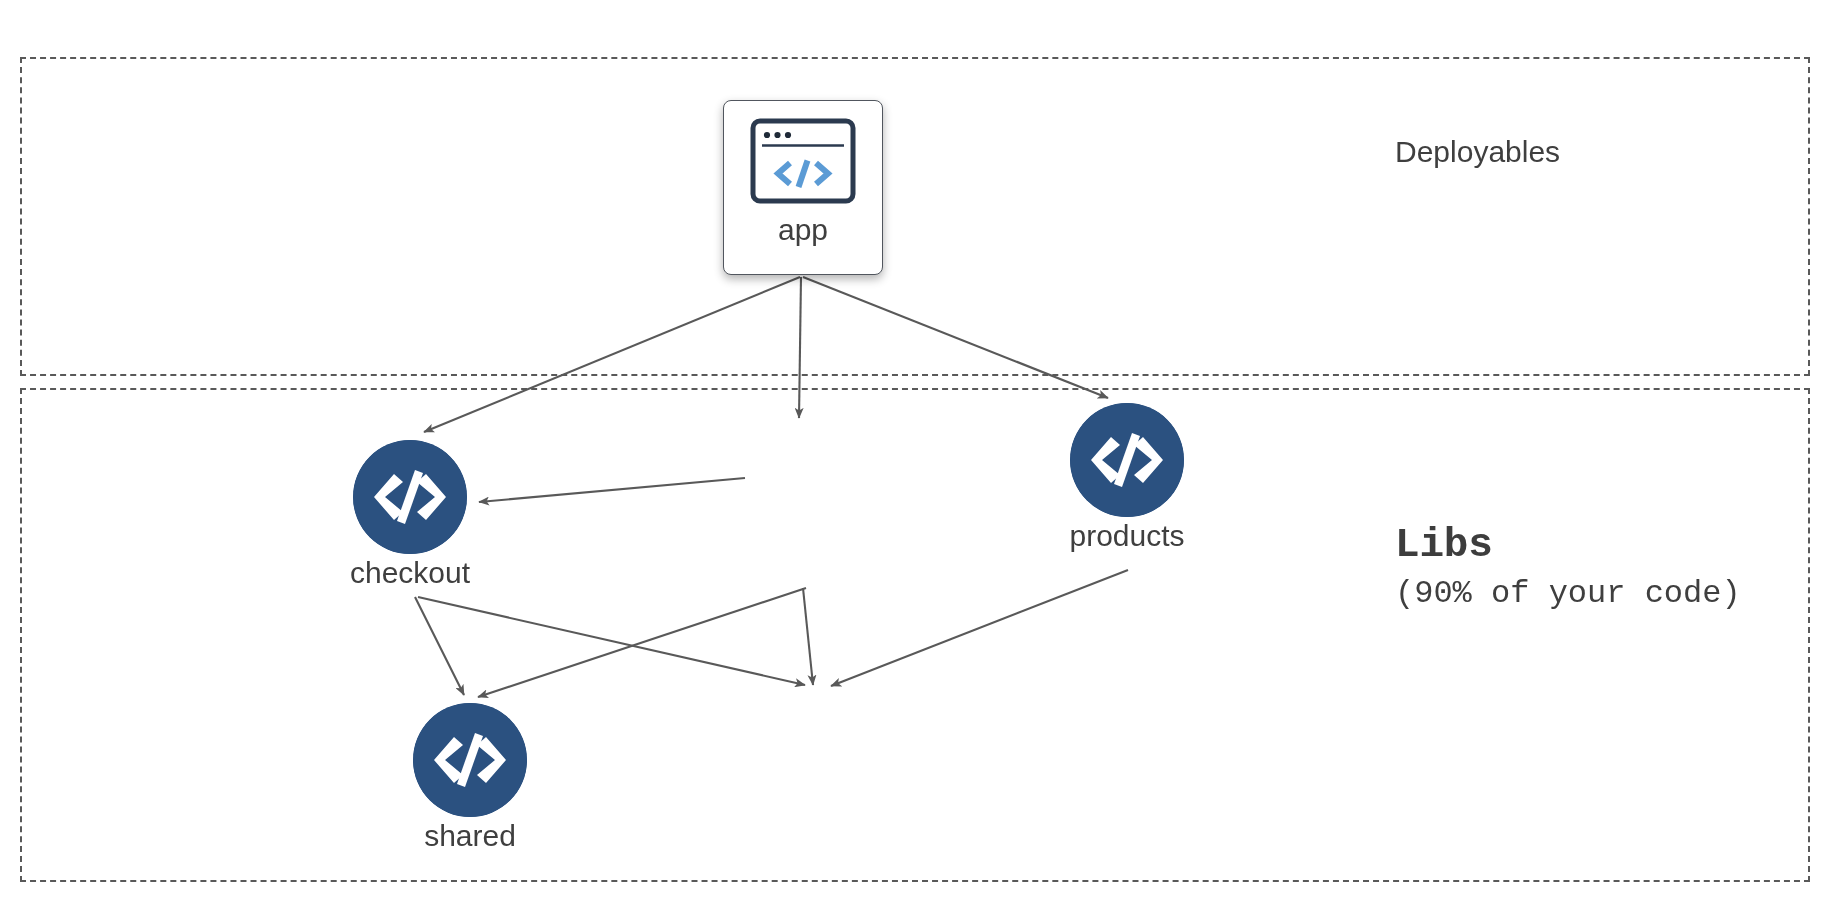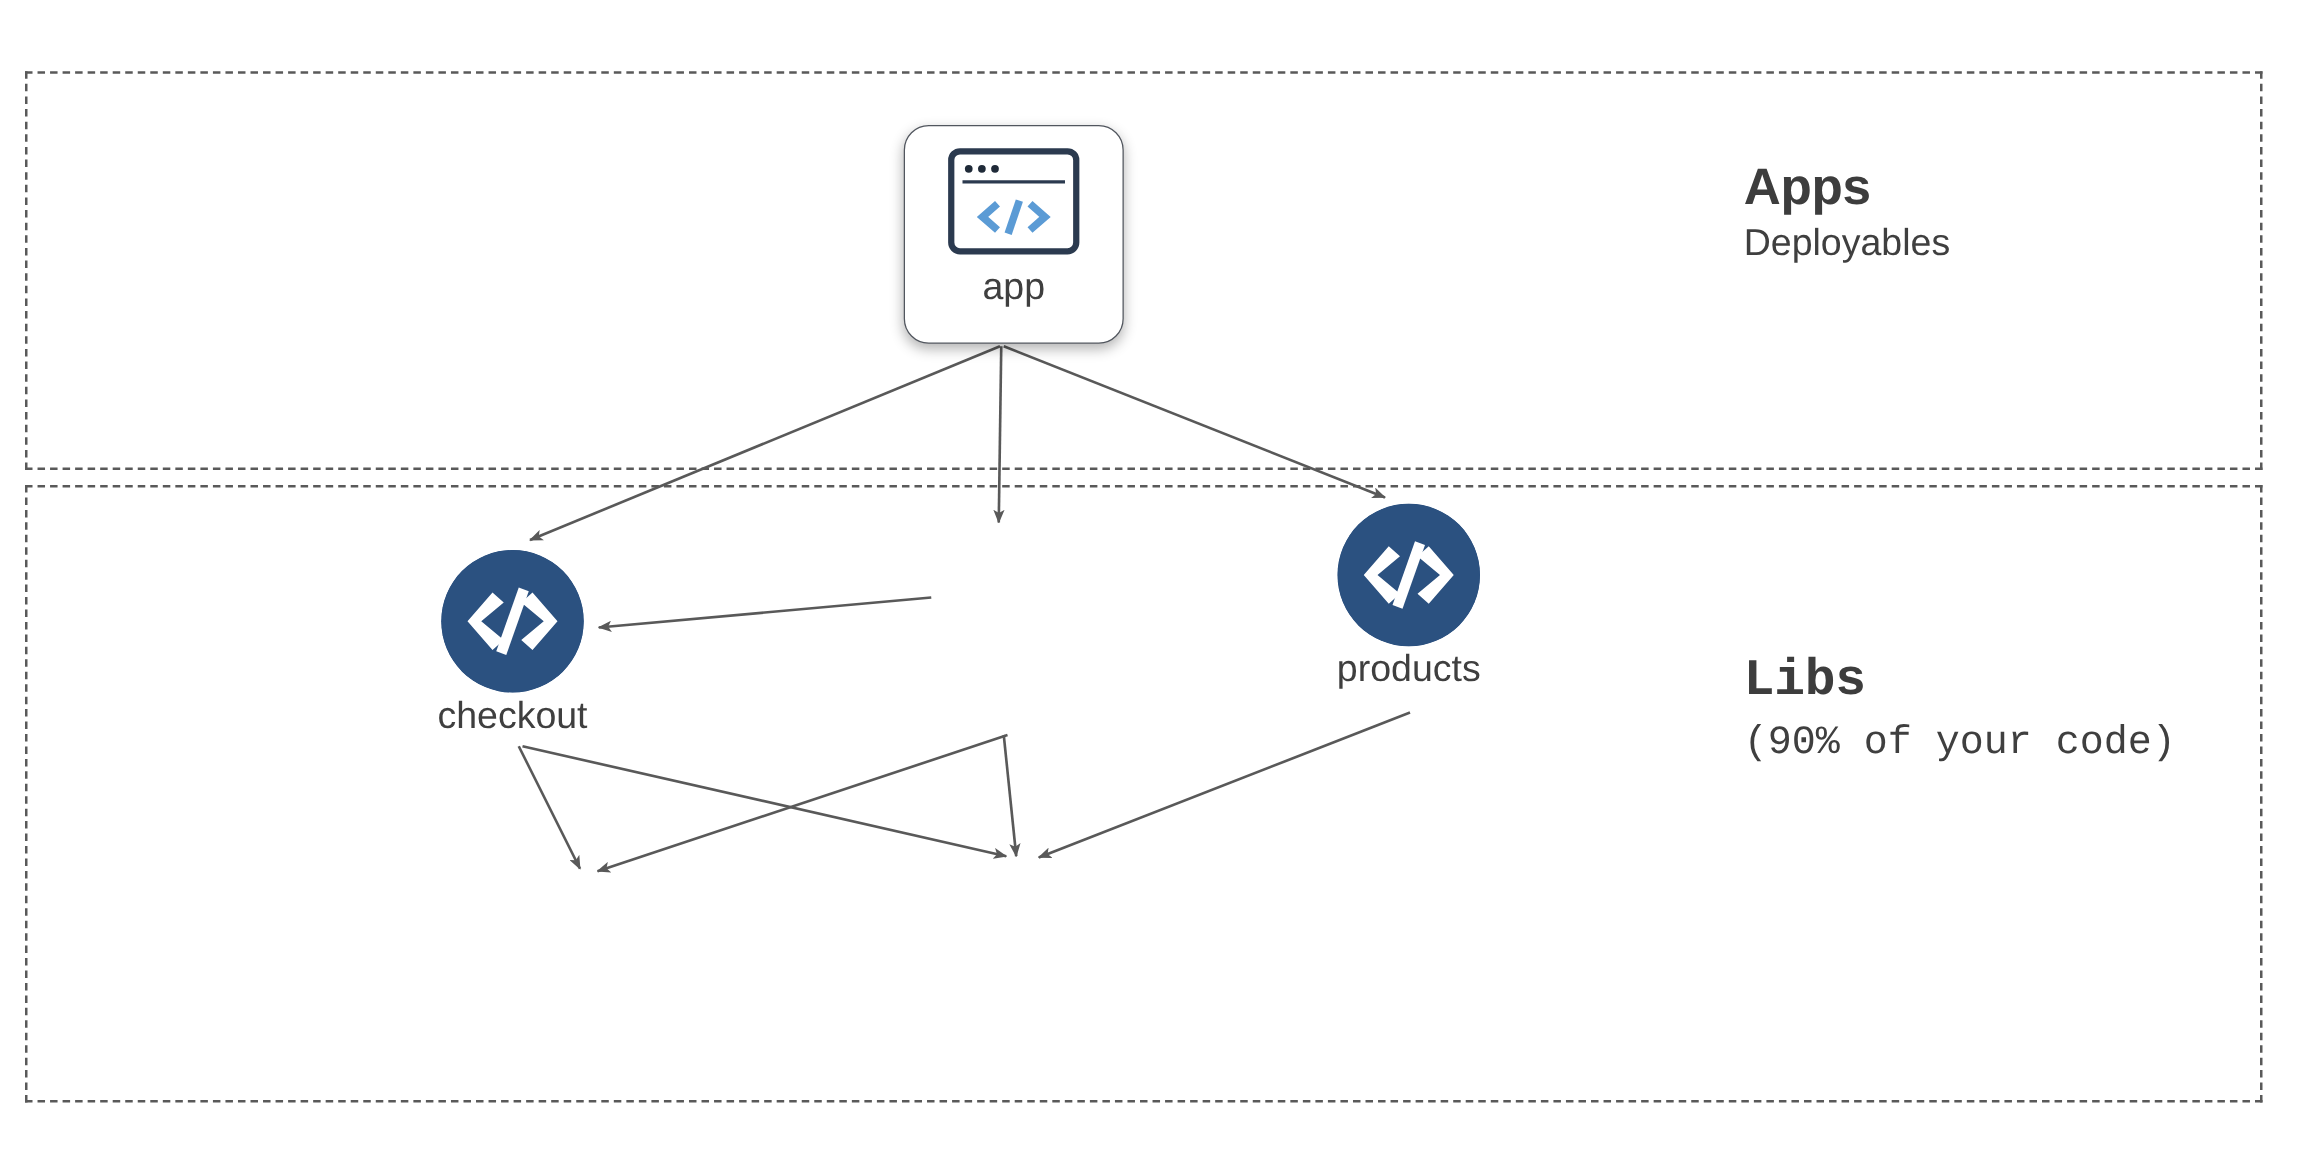--- a/index.html
+++ b/index.html
@@ -89,25 +89,25 @@
     width: 1838px;
     height: 920px;
     pointer-events: none;
   }
 
   
   #node-app {
     position: absolute;
     left: 723px;
     top: 100px;
-    width: 176px;
+    width: 160px;
     height: 175px;
     background: #ffffff;
     border: 1.5px solid #51565e;
-    border-radius: 20px;
+    border-radius: 8px;
     box-shadow: 0 4px 10px rgba(0,0,0,0.30);
     box-sizing: border-box;
     display: flex;
     flex-direction: column;
     align-items: center;
     justify-content: flex-start;
     padding-top: 17px;
   }
   .window-icon {
     width: 106px;
@@ -153,21 +153,20 @@
 </style>
 </head>
 <body>
 
 <div id="diagram-root">
 
   <div class="zone-box" id="zone-apps"></div>
   <div class="zone-box" id="zone-libs"></div>
 
   <div class="zone-caption" id="caption-apps">
-    <span class="caption-title">Apps</span>
     <span class="caption-sub">Deployables</span>
   </div>
   <div class="zone-caption small-sub" id="caption-libs">
     <span class="caption-title">Libs</span>
     <span class="caption-sub">(90% of your code)</span>
   </div>
 
   <svg id="edge-layer" viewBox="0 0 1838 920" width="1838" height="920" xmlns="http://www.w3.org/2000/svg">
     <defs>
       <marker id="arrowhead" markerWidth="11" markerHeight="9" refX="10.2" refY="4.5" orient="auto" markerUnits="userSpaceOnUse">
@@ -230,15 +229,26 @@
       <circle cx="57" cy="57" r="57" fill="#2b5180"></circle>
       <g fill="#ffffff">
         <polygon points="41,34 50,42 32,57 50,72 41,80 21,57"></polygon>
         <polygon points="73,34 93,57 73,80 64,72 82,57 64,42"></polygon>
         <polygon points="62,30 70,33 52,84 44,81"></polygon>
       </g>
     </svg>
     <span class="lib-label">products</span>
   </div>
 
+  <div class="lib-node" id="node-shared">
+    <svg class="lib-circle" viewBox="0 0 114 114" xmlns="http://www.w3.org/2000/svg">
+      <circle cx="57" cy="57" r="57" fill="#2b5180"></circle>
+      <g fill="#ffffff">
+        <polygon points="41,34 50,42 32,57 50,72 41,80 21,57"></polygon>
+        <polygon points="73,34 93,57 73,80 64,72 82,57 64,42"></polygon>
+        <polygon points="62,30 70,33 52,84 44,81"></polygon>
+      </g>
+    </svg>
+    <span class="lib-label">shared</span>
+  </div>
 
 
 </div>
 
 </body></html>

